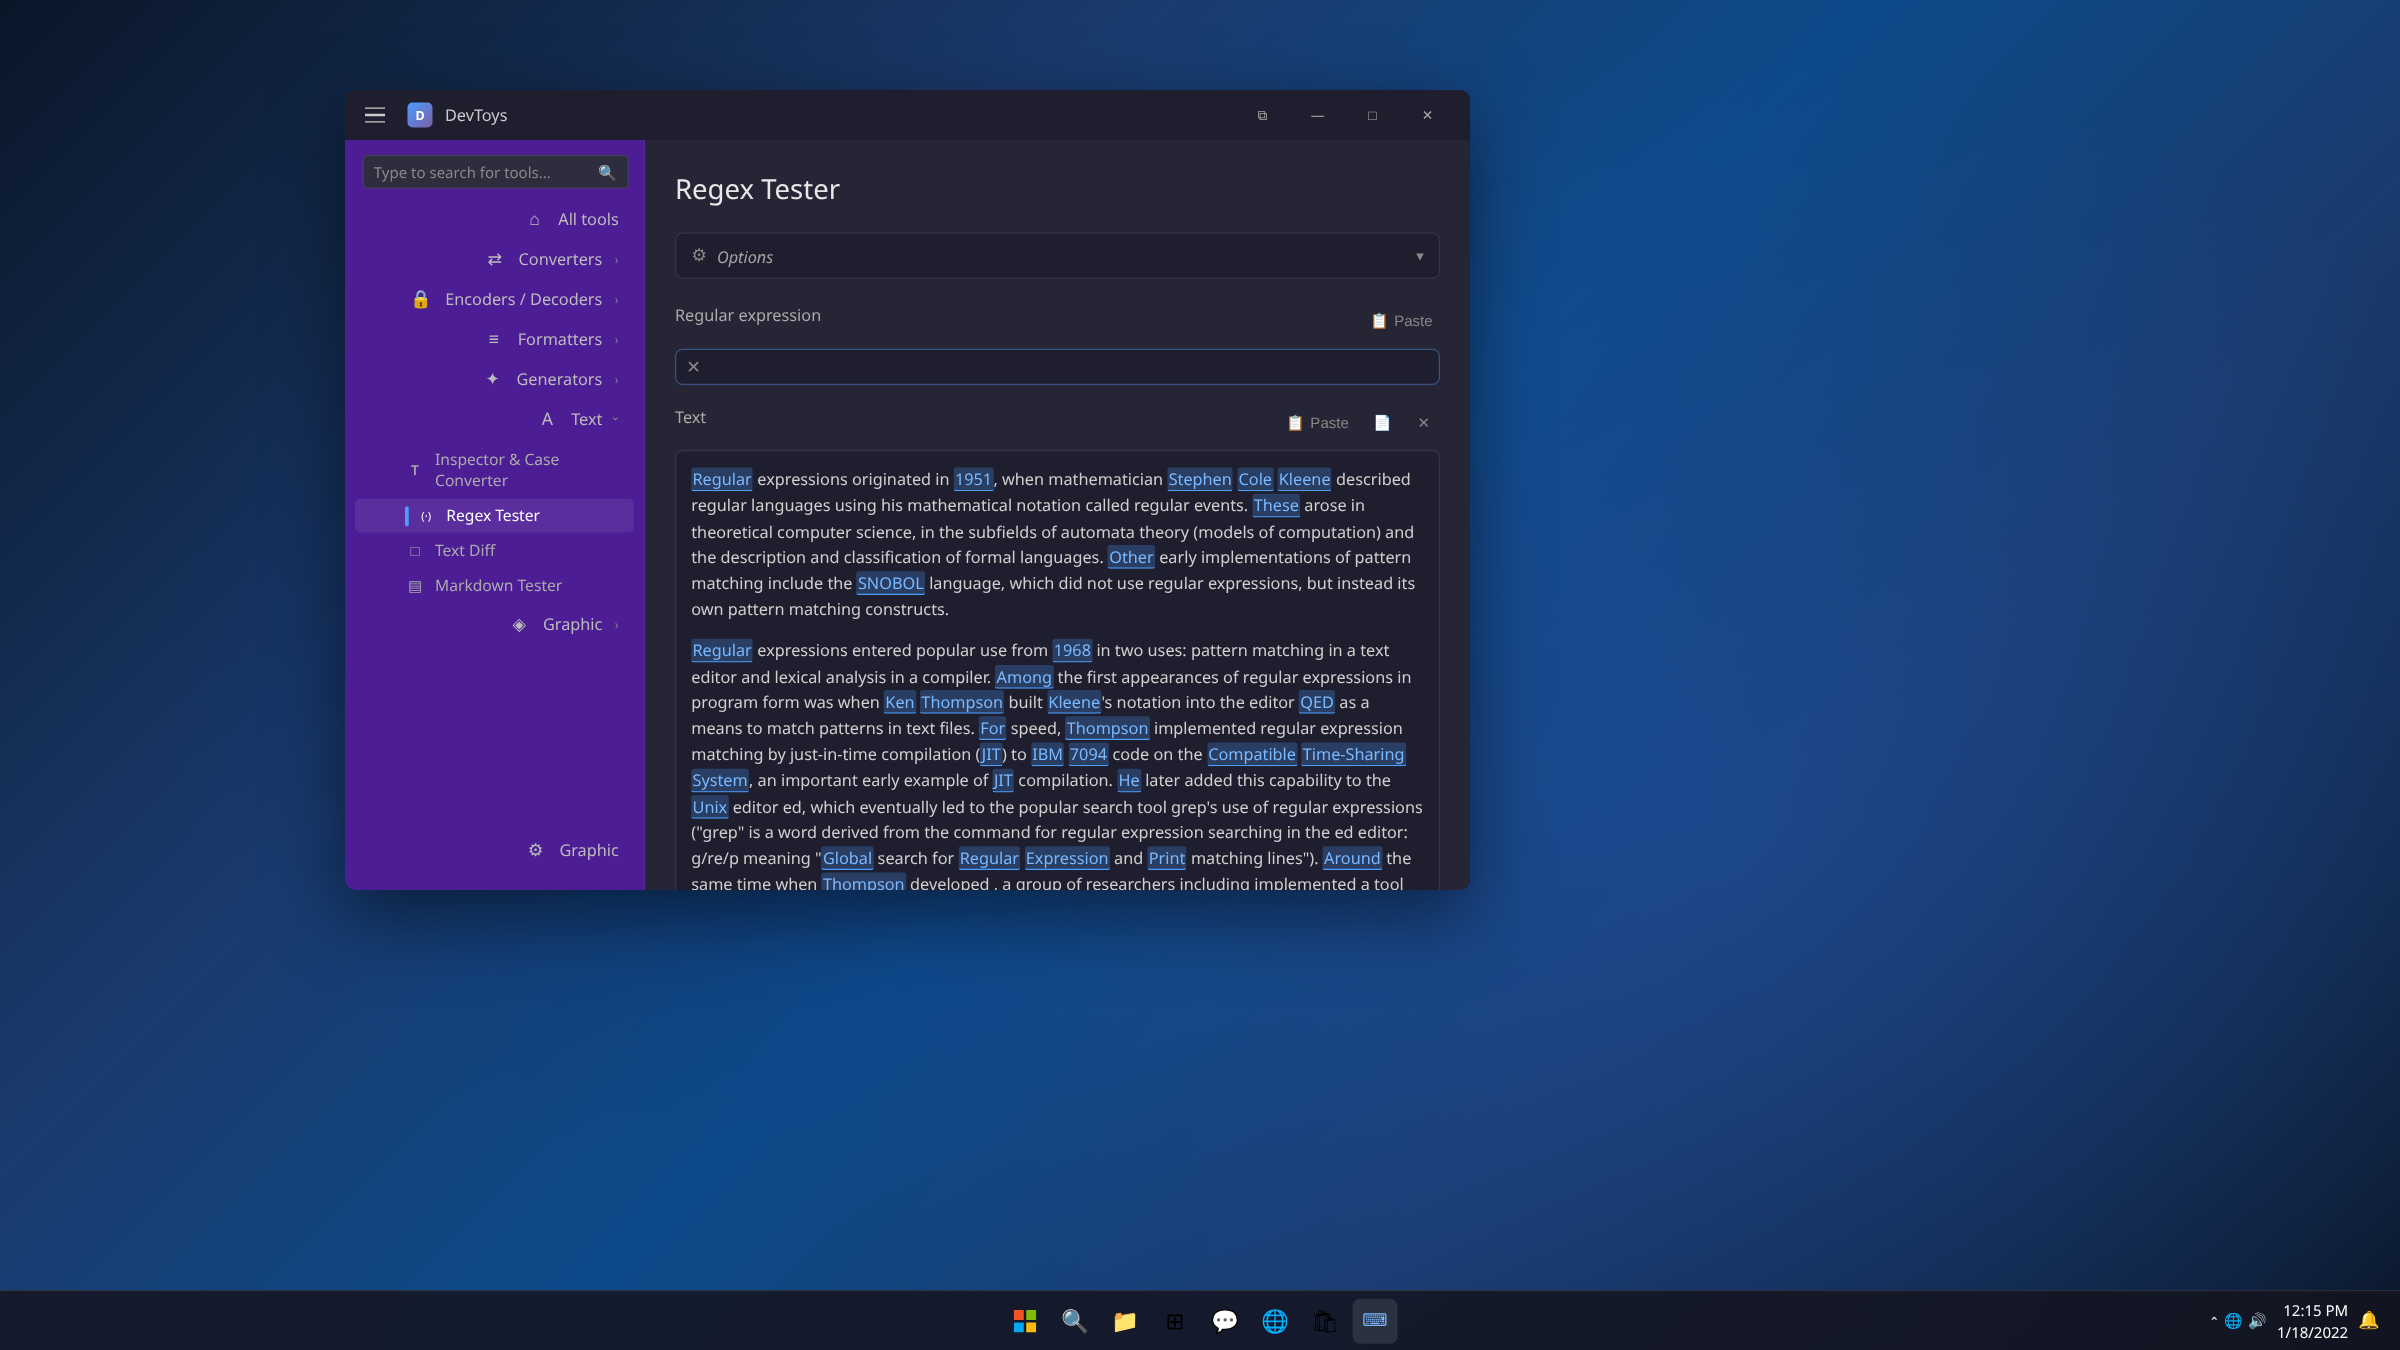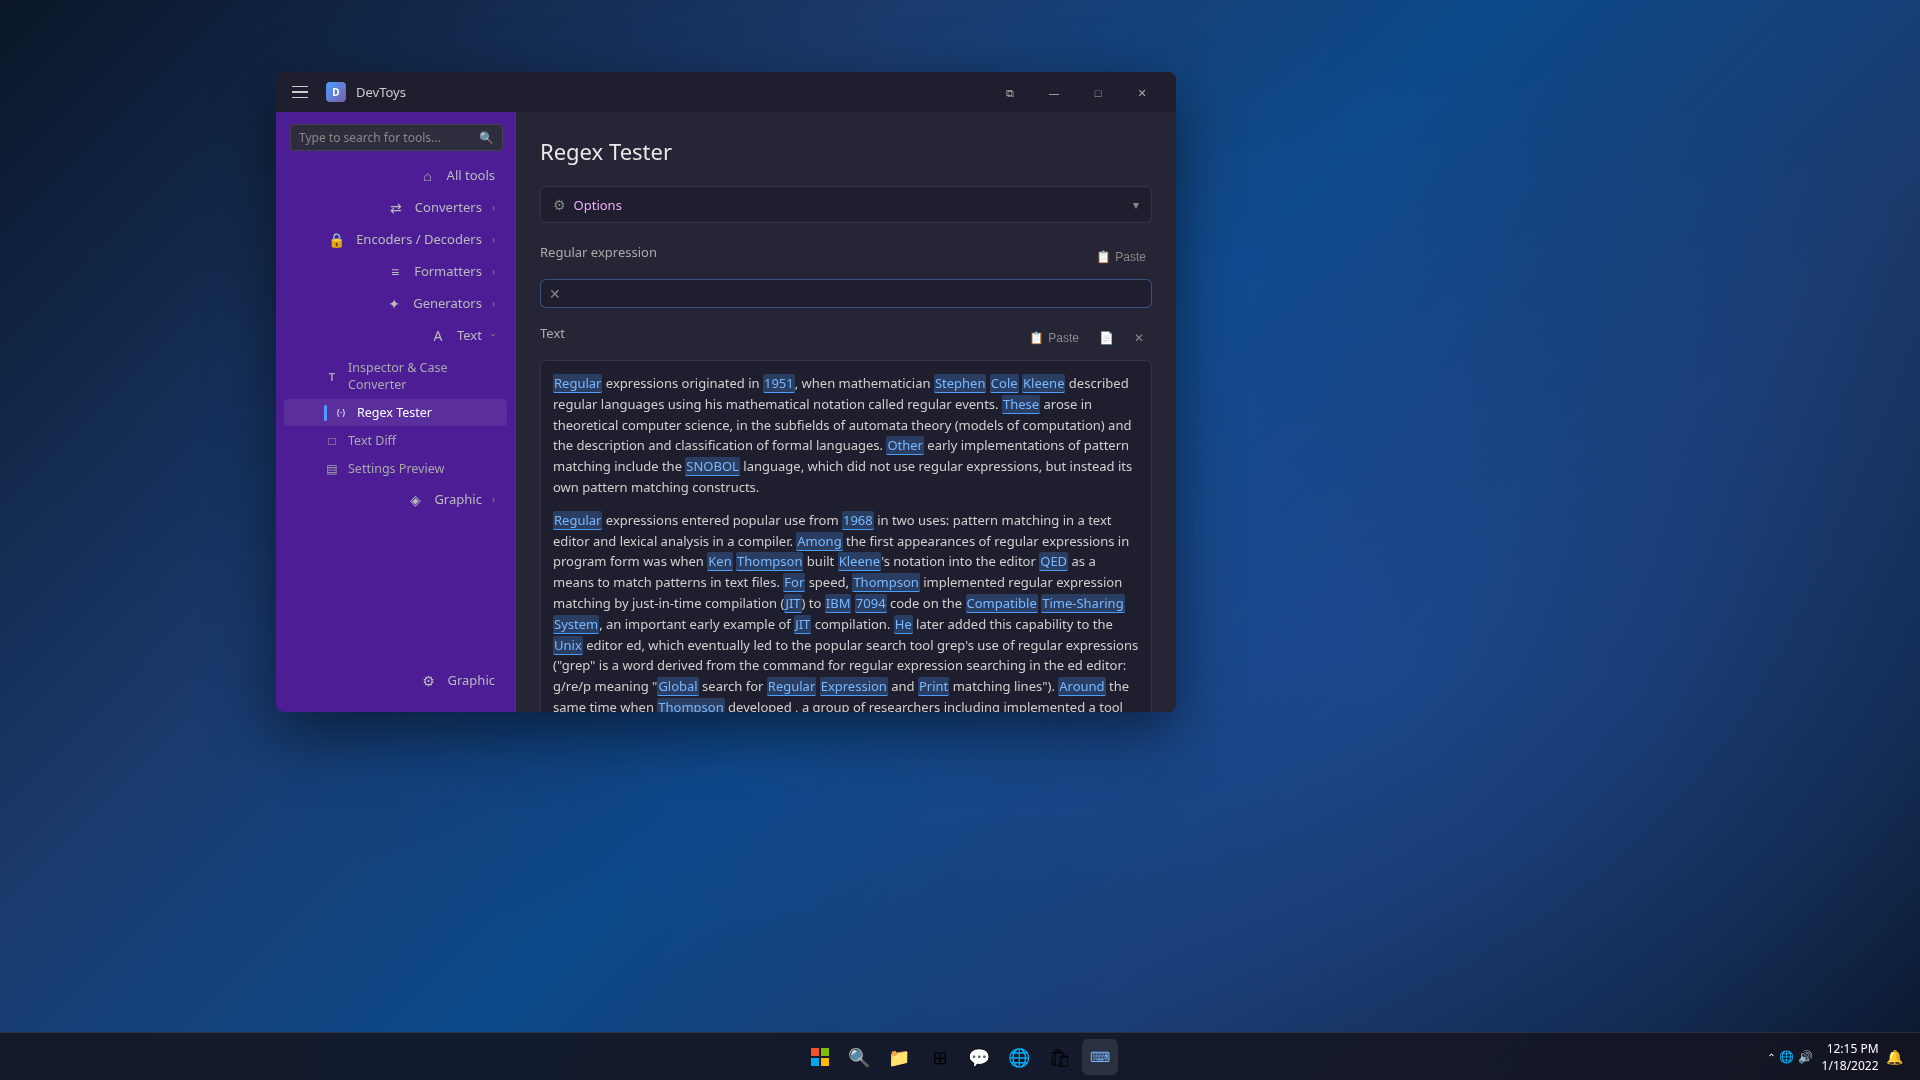--- a/index.html
+++ b/index.html
@@ -334,23 +334,24 @@
       cursor: pointer;
       gap: 8px;
     }
 
     .options-gear {
       color: #888;
       font-size: 14px;
     }
 
     .options-label {
-      color: #f0abfc;
+      color: #a3a3a3;
       font-size: 13px;
       flex: 1;
+      font-style: italic;
     }
 
     .options-chevron {
       color: #888;
       font-size: 12px;
     }
 
     
     .regex-section {
       margin-bottom: 16px;
@@ -540,21 +541,21 @@
           <div class="active-indicator"></div>
           <span class="nav-sub-icon" style="font-size:9px;">(·)</span>
           <span>Regex Tester</span>
         </div>
         <div class="nav-sub-item">
           <span class="nav-sub-icon" style="font-size:12px;">□</span>
           <span>Text Diff</span>
         </div>
         <div class="nav-sub-item">
           <span class="nav-sub-icon" style="font-size:12px;">▤</span>
-          <span>Settings Preview</span>
+          <span>Markdown Tester</span>
         </div>
       </div>
 
       <div class="nav-item">
         <span class="nav-item-icon">◈</span>
         <span class="nav-item-label">Graphic</span>
         <span class="nav-chevron">›</span>
       </div>
 
       <div class="settings-nav">

